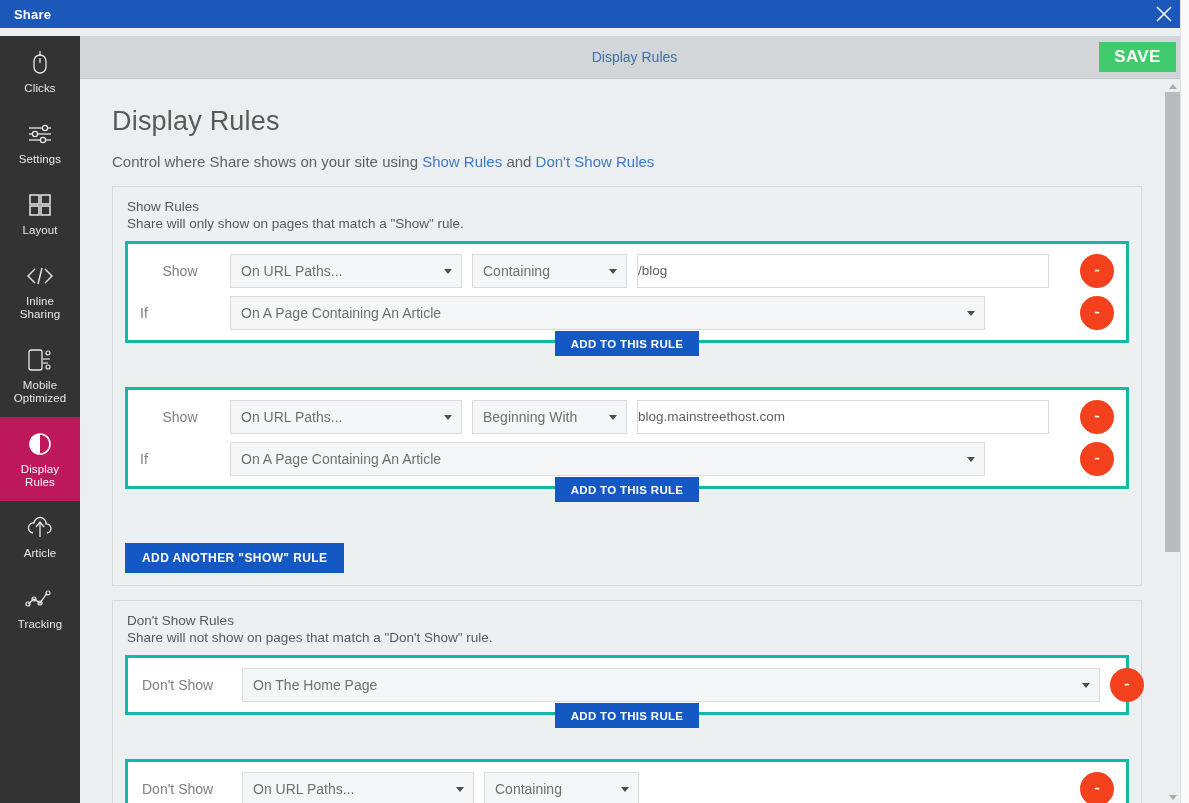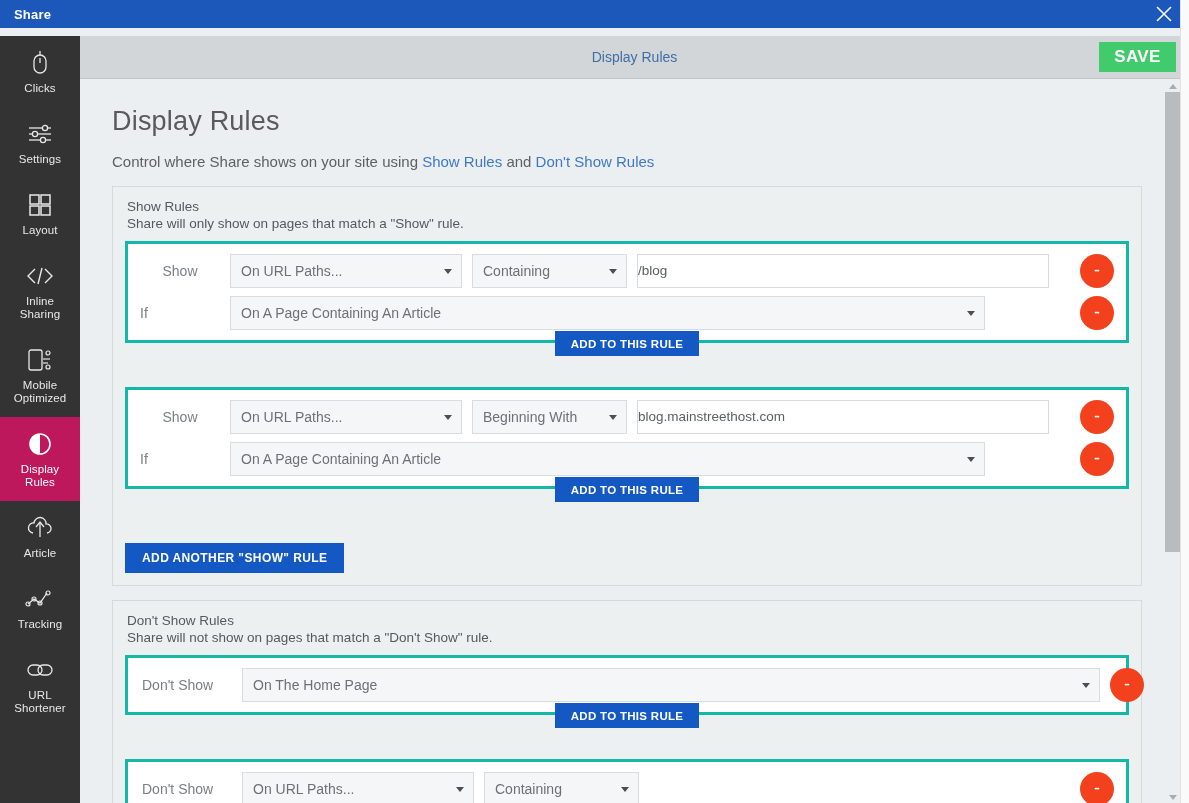--- a/index.html
+++ b/index.html
@@ -423,29 +423,20 @@
           <polyline points="3,16 9,11 15,15 22,5" fill="none" stroke="#e8e8e8" stroke-width="1.3"></polyline>
           <circle cx="3" cy="16" r="2" fill="none" stroke="#e8e8e8" stroke-width="1.2"></circle>
           <circle cx="9" cy="11" r="2" fill="none" stroke="#e8e8e8" stroke-width="1.2"></circle>
           <circle cx="15" cy="15" r="2" fill="none" stroke="#e8e8e8" stroke-width="1.2"></circle>
           <circle cx="23" cy="5" r="2" fill="none" stroke="#e8e8e8" stroke-width="1.2"></circle>
         </svg>
       </span>
       <span class="side-label">Tracking</span>
     </div>
 
-    <div class="side-item">
-      <span class="side-icon">
-        <svg width="30" height="18" viewBox="0 0 30 18">
-          <rect x="3" y="4" width="14" height="10" rx="5" fill="none" stroke="#e8e8e8" stroke-width="1.3"></rect>
-          <rect x="13" y="4" width="14" height="10" rx="5" fill="none" stroke="#e8e8e8" stroke-width="1.3"></rect>
-        </svg>
-      </span>
-      <span class="side-label">URL<br>Shortener</span>
-    </div>
 
   </div>
 
   <div class="subheader">
     <div class="subheader-title">Display Rules</div>
     <button class="save-button">SAVE</button>
   </div>
 
   <div class="content-wrap">
     <div class="content">

